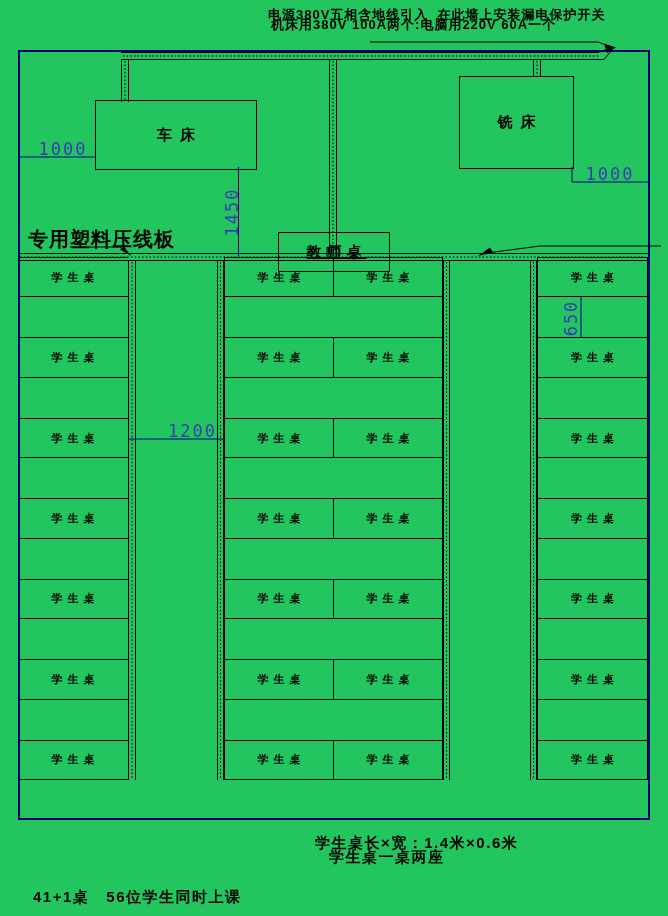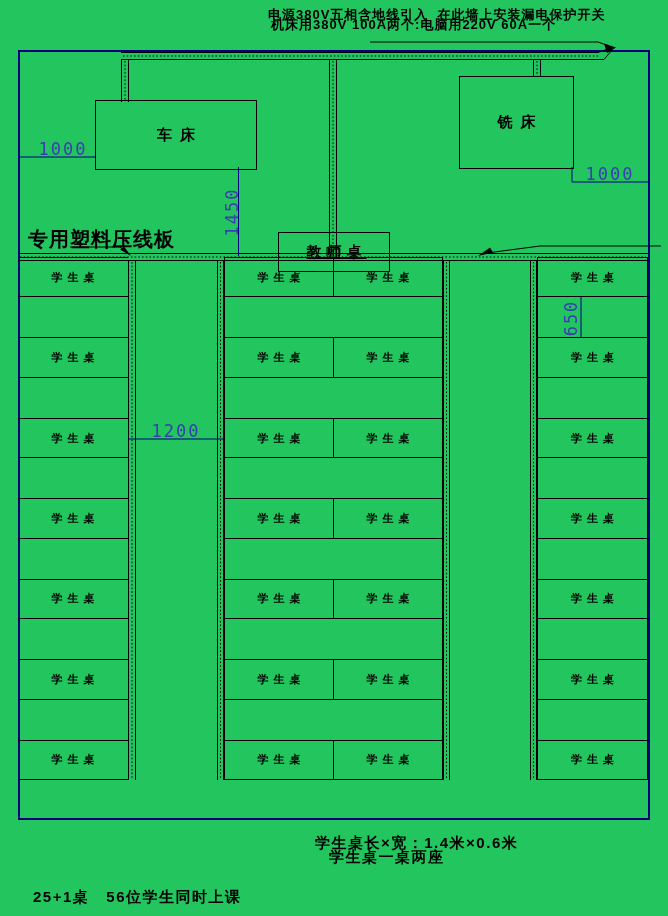--- a/index.html
+++ b/index.html
@@ -119,21 +119,21 @@
   </div>
   <div class="box" style="left:278px;top:232px;width:110px;height:38px;text-decoration:underline;">
     <span class="lbl" style="letter-spacing:5px;text-indent:5px;">教师桌</span>
   </div>
 
   <div class="txt ann" style="left:28px;top:226px;font-size:20px;">专用塑料压线板</div>
 
   <div class="txt dim" style="left:28px;top:139px;width:70px;">1000</div>
   <div class="txt dim" style="left:578px;top:164px;width:64px;">1000</div>
   <div class="txt dim rot" style="left:200px;top:204px;width:60px;height:16px;">1450</div>
-  <div class="txt dim" style="left:135px;top:421px;width:82px;">1200</div>
+  <div class="txt dim" style="left:135px;top:421px;width:82px;text-align:right;">1200</div>
   <div class="txt dim rot" style="left:547px;top:311px;width:42px;height:14px;">650</div>
 
   <div id="desk-grid">
       <div class="deskcol" style="left: 18px; top: 257px; width: 110px; height: 523px;">
         <div class="deskcell" style="left: 0px; top: 0px; width: 100%; height: 40.23px;">
           <div class="deskhalf">
             <span class="desklbl">学生桌</span>
           </div>
         </div>
         <div class="deskcell" style="left: 0px; top: 80.46px; width: 100%; height: 40.23px;">
@@ -258,15 +258,15 @@
         </div>
         <div class="deskcell" style="left: 0px; top: 482.77px; width: 100%; height: 40.23px;">
           <div class="deskhalf">
             <span class="desklbl">学生桌</span>
           </div>
         </div>
       </div>
     </div>
 
   <div class="txt legend" style="left:315px;top:834px;">学生桌长×宽：1.4米×0.6米</div>
-  <div class="txt legend" style="left:33px;top:888px;">25+1桌   56位学生同时上课</div>
+  <div class="txt legend" style="left:33px;top:888px;">41+1桌   56位学生同时上课</div>
   <div class="txt legend" style="left:315px;top:848px;margin-left:14px;">学生桌一桌两座</div>
 </div>
 
 </body></html>

